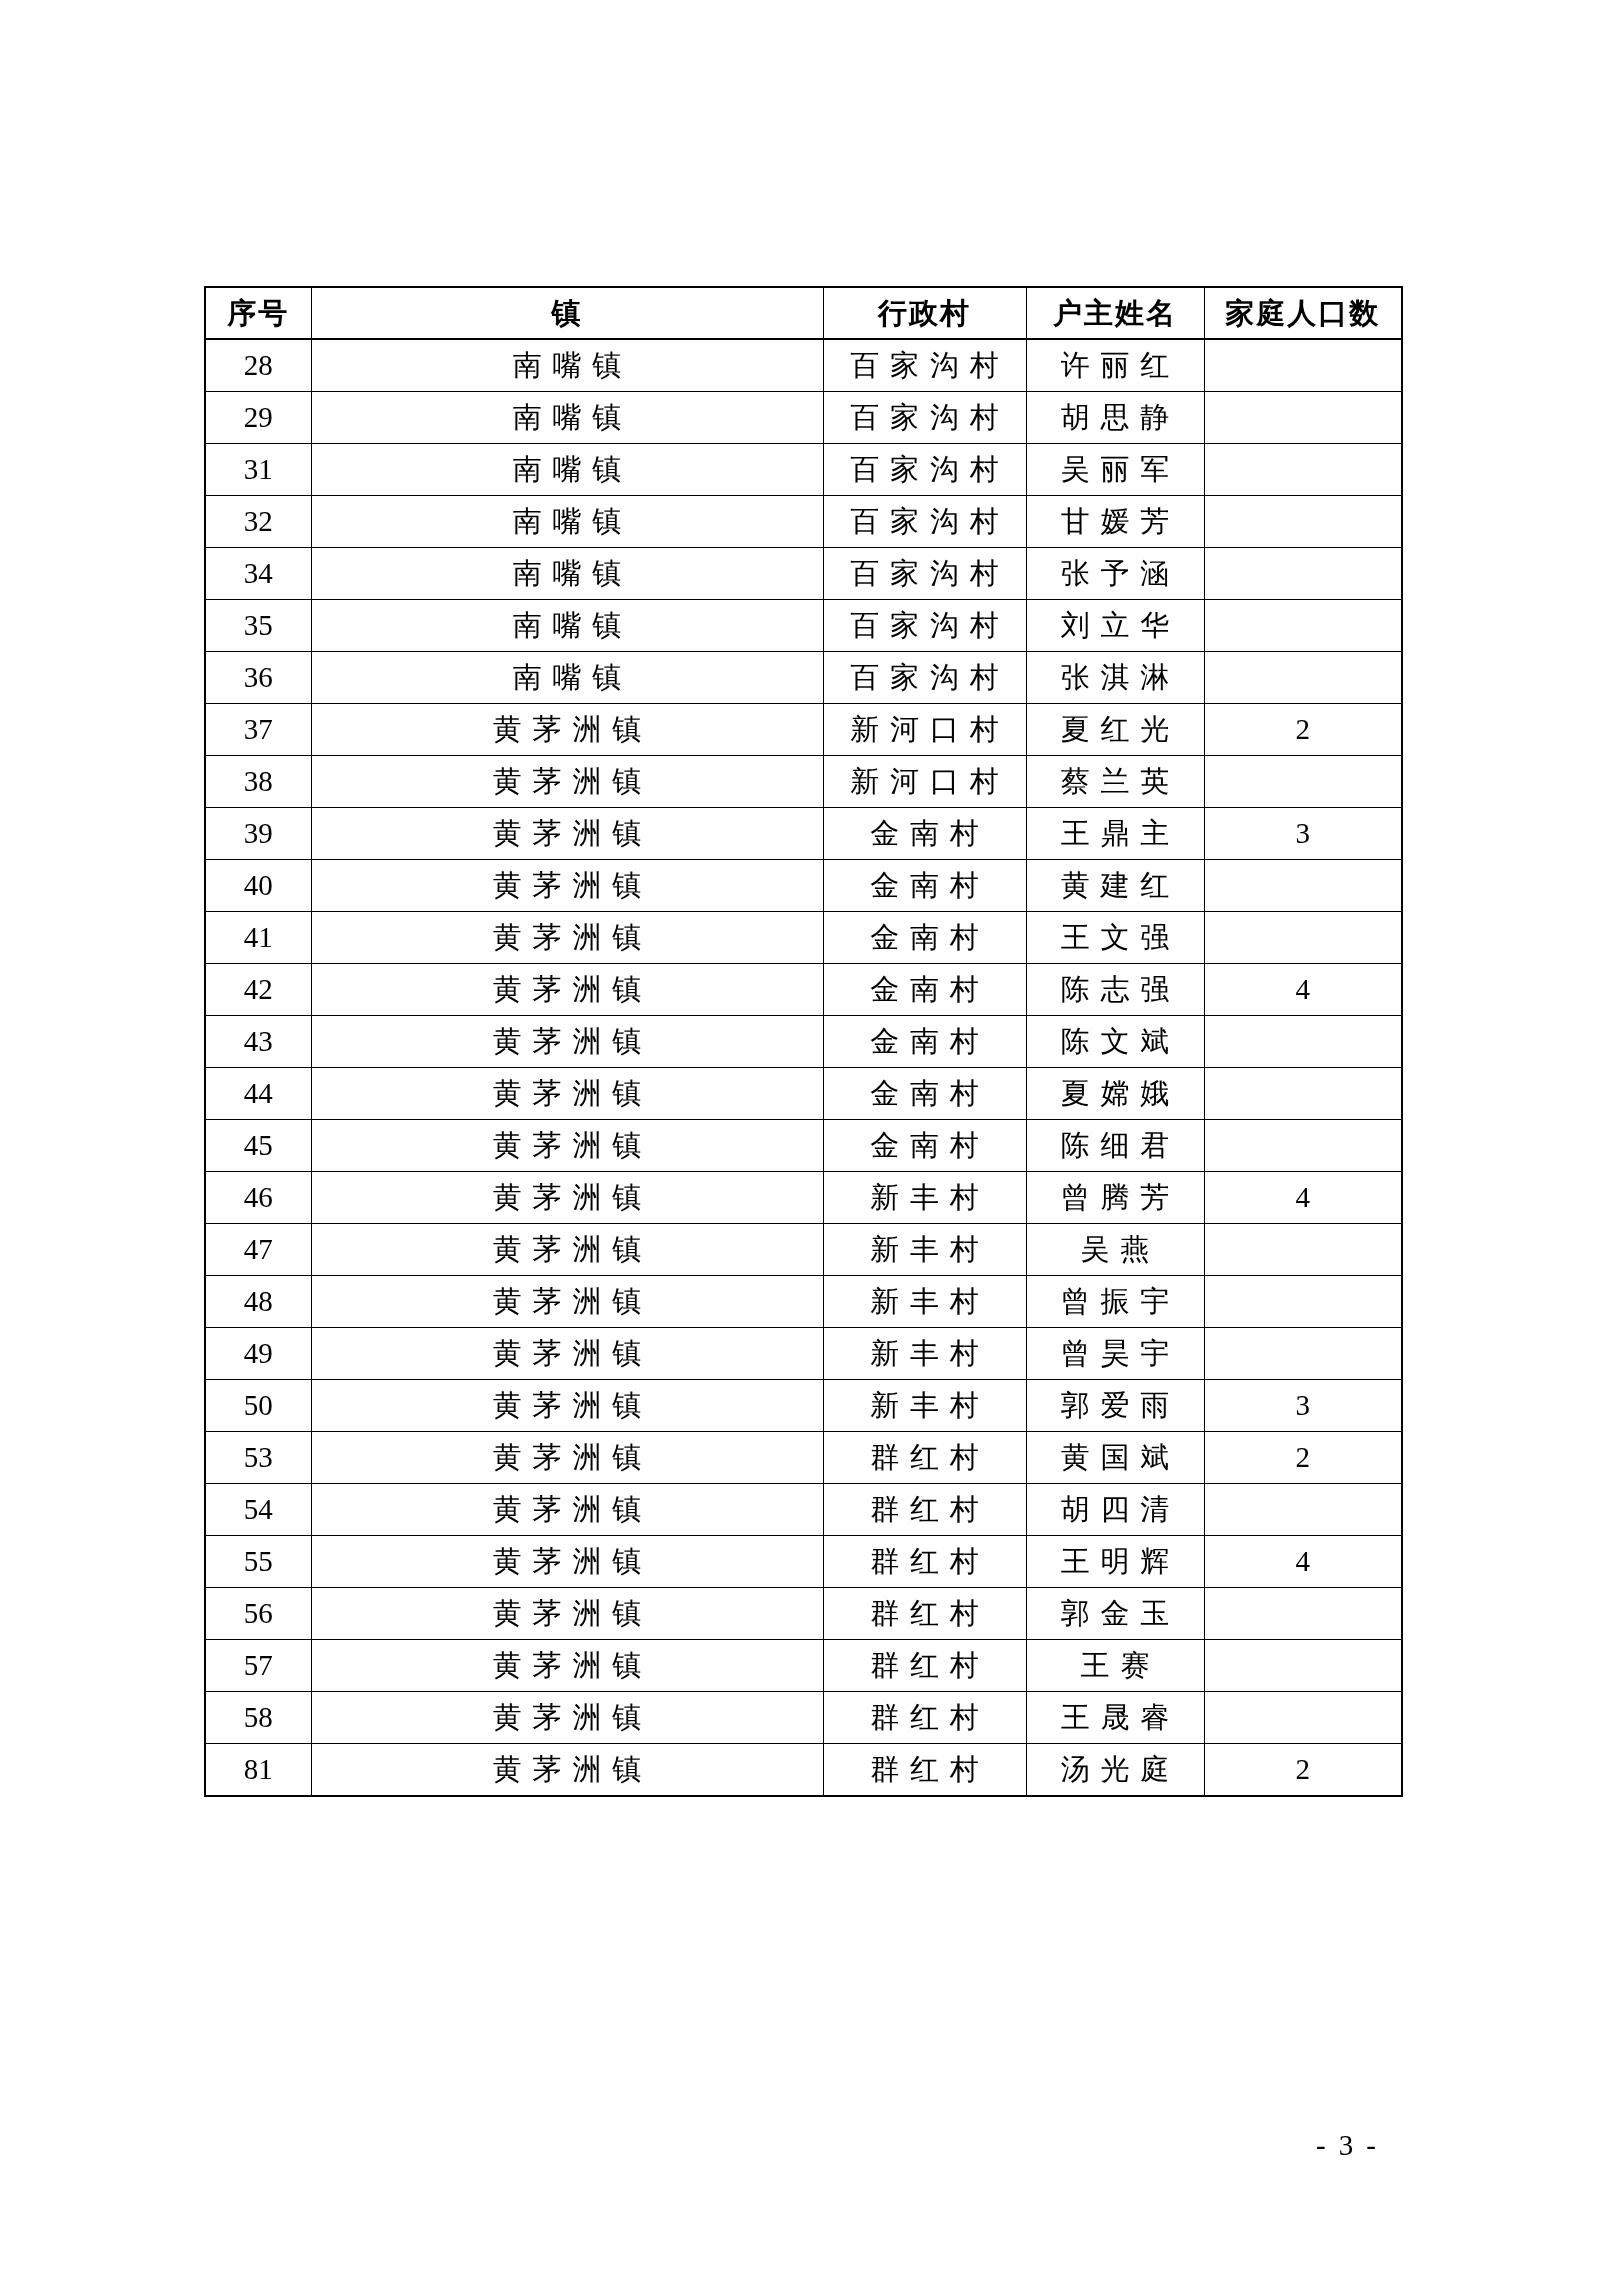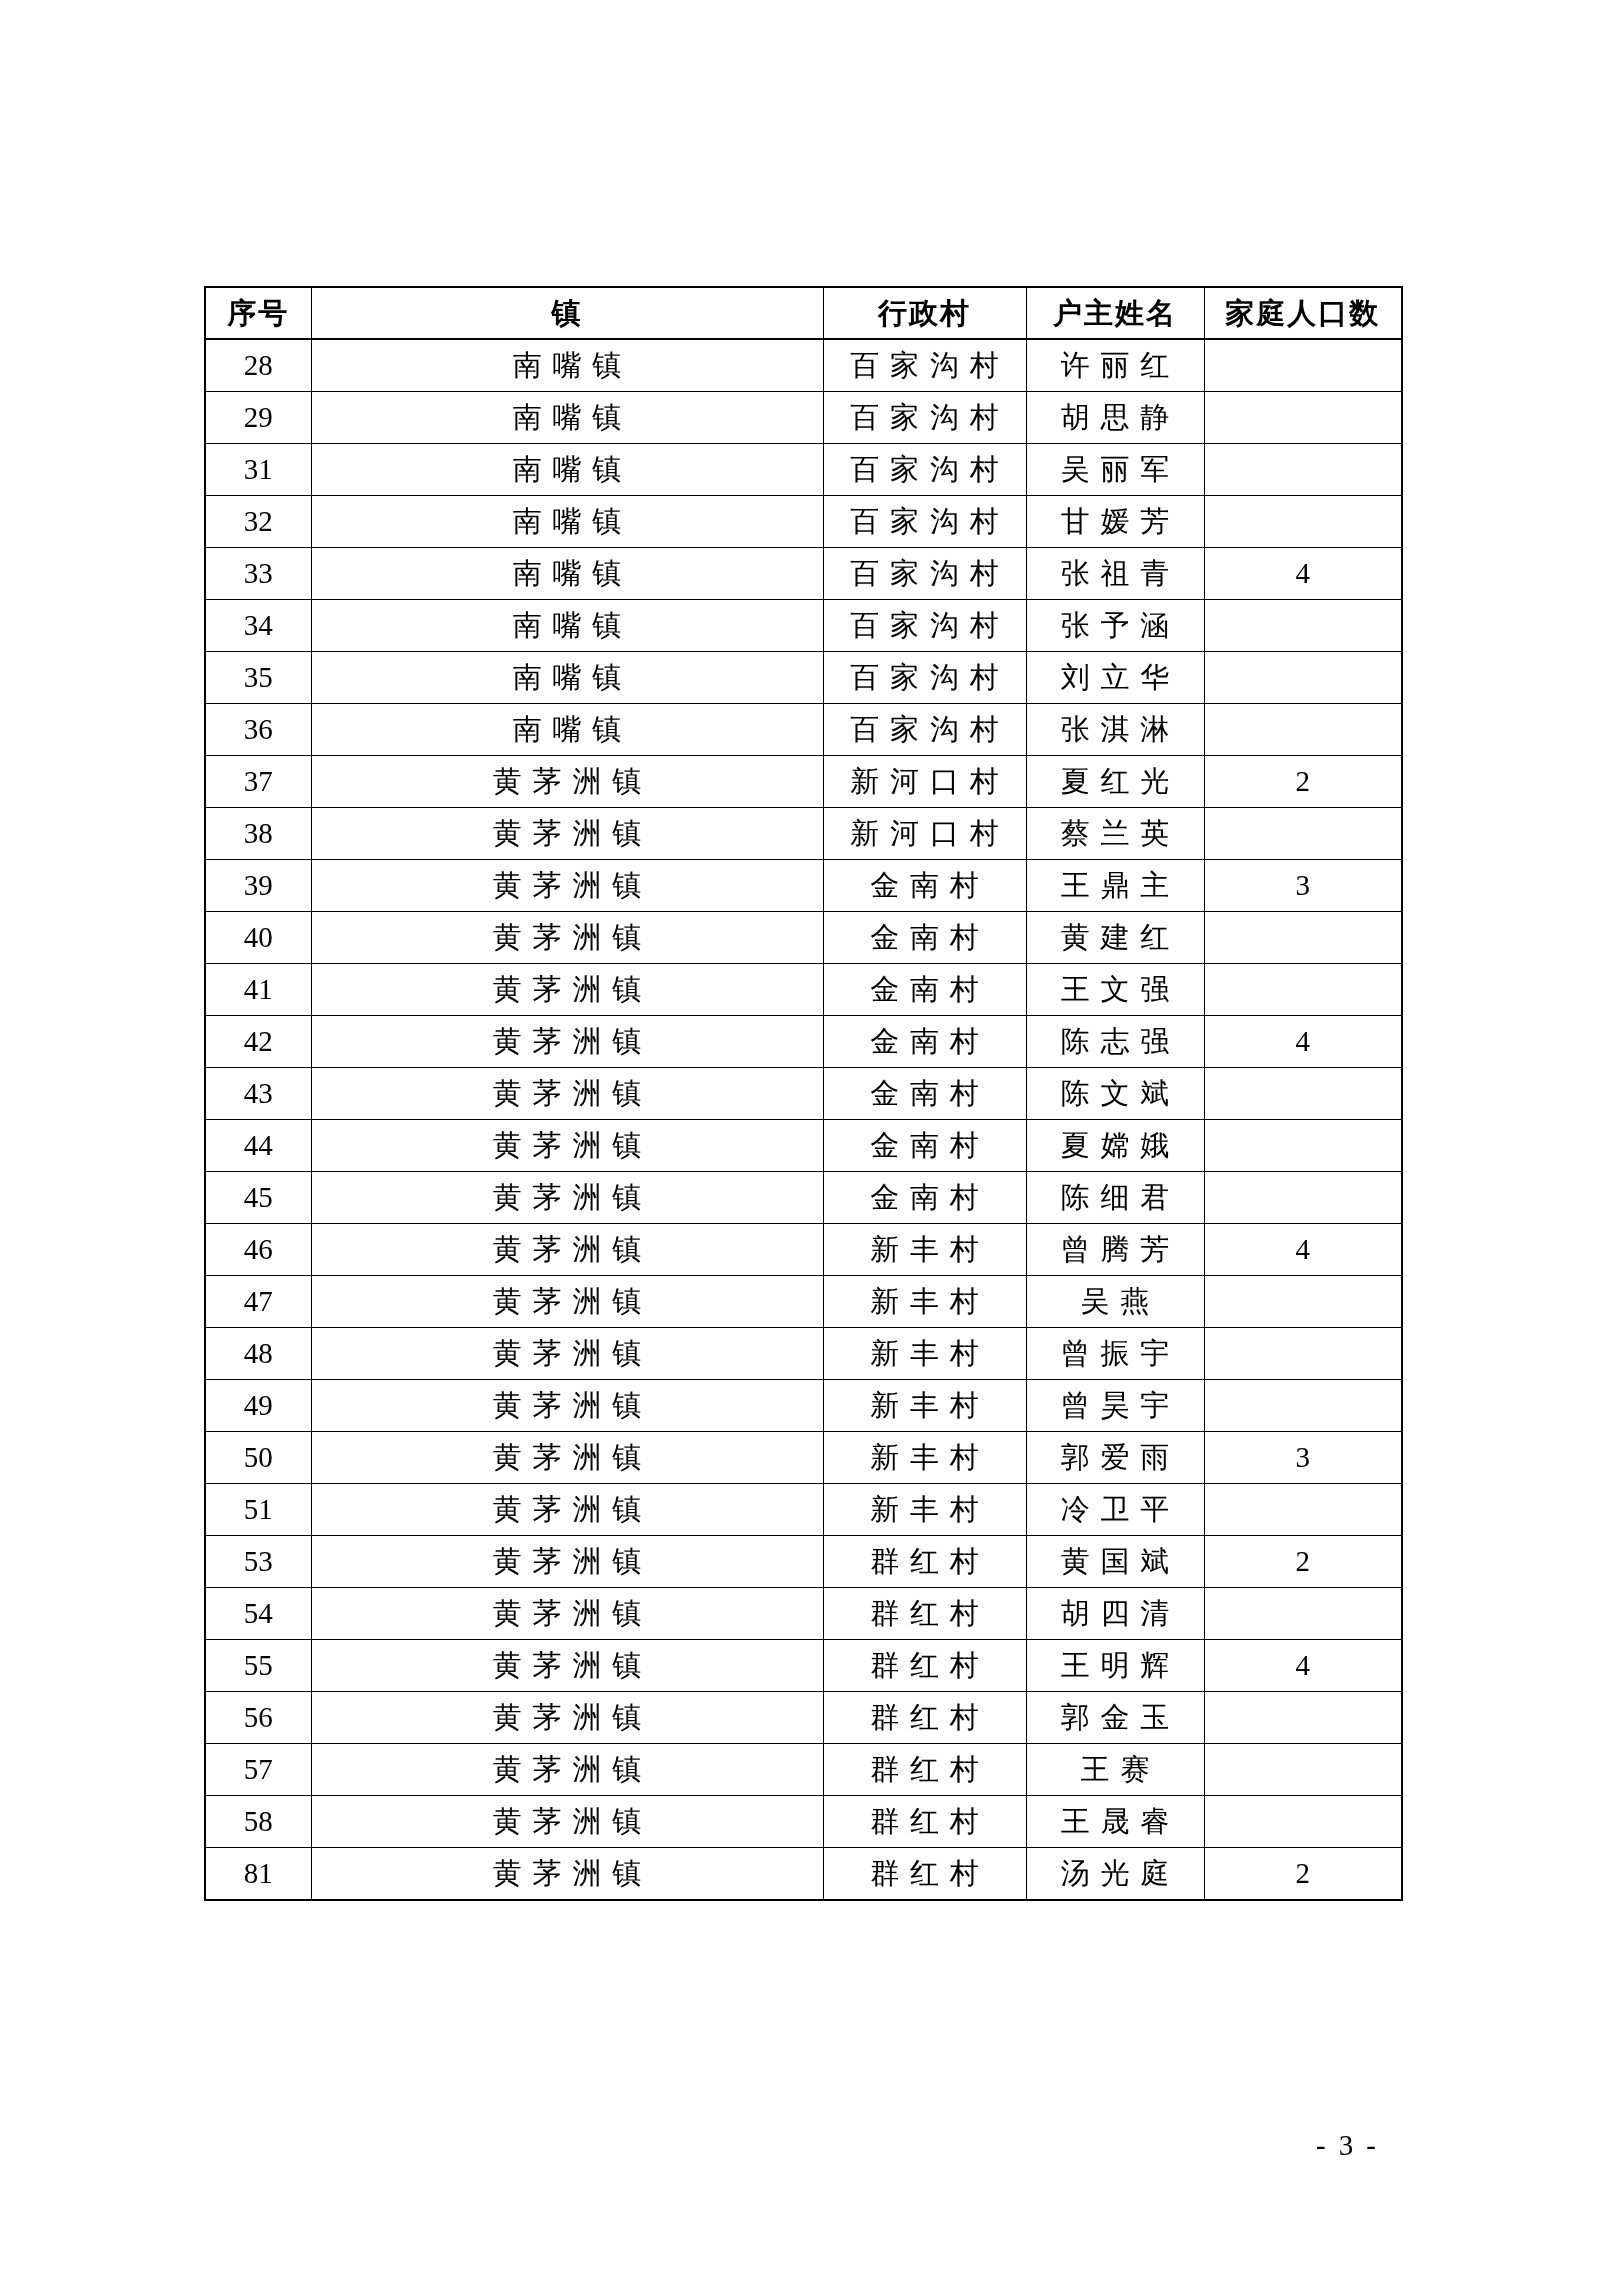--- a/index.html
+++ b/index.html
@@ -107,27 +107,20 @@
     <td></td>
   </tr>
         <tr>
     <td>32</td>
     <td class="cjk">南嘴镇</td>
     <td class="cjk">百家沟村</td>
     <td class="cjk">甘媛芳</td>
     <td></td>
   </tr>
         <tr>
-    <td>33</td>
-    <td class="cjk">南嘴镇</td>
-    <td class="cjk">百家沟村</td>
-    <td class="cjk">张祖青</td>
-    <td>4</td>
-  </tr>
-        <tr>
     <td>34</td>
     <td class="cjk">南嘴镇</td>
     <td class="cjk">百家沟村</td>
     <td class="cjk">张予涵</td>
     <td></td>
   </tr>
         <tr>
     <td>35</td>
     <td class="cjk">南嘴镇</td>
     <td class="cjk">百家沟村</td>
@@ -233,27 +226,20 @@
     <td></td>
   </tr>
         <tr>
     <td>50</td>
     <td class="cjk">黄茅洲镇</td>
     <td class="cjk">新丰村</td>
     <td class="cjk">郭爱雨</td>
     <td>3</td>
   </tr>
         <tr>
-    <td>51</td>
-    <td class="cjk">黄茅洲镇</td>
-    <td class="cjk">新丰村</td>
-    <td class="cjk">冷卫平</td>
-    <td></td>
-  </tr>
-        <tr>
     <td>53</td>
     <td class="cjk">黄茅洲镇</td>
     <td class="cjk">群红村</td>
     <td class="cjk">黄国斌</td>
     <td>2</td>
   </tr>
         <tr>
     <td>54</td>
     <td class="cjk">黄茅洲镇</td>
     <td class="cjk">群红村</td>

